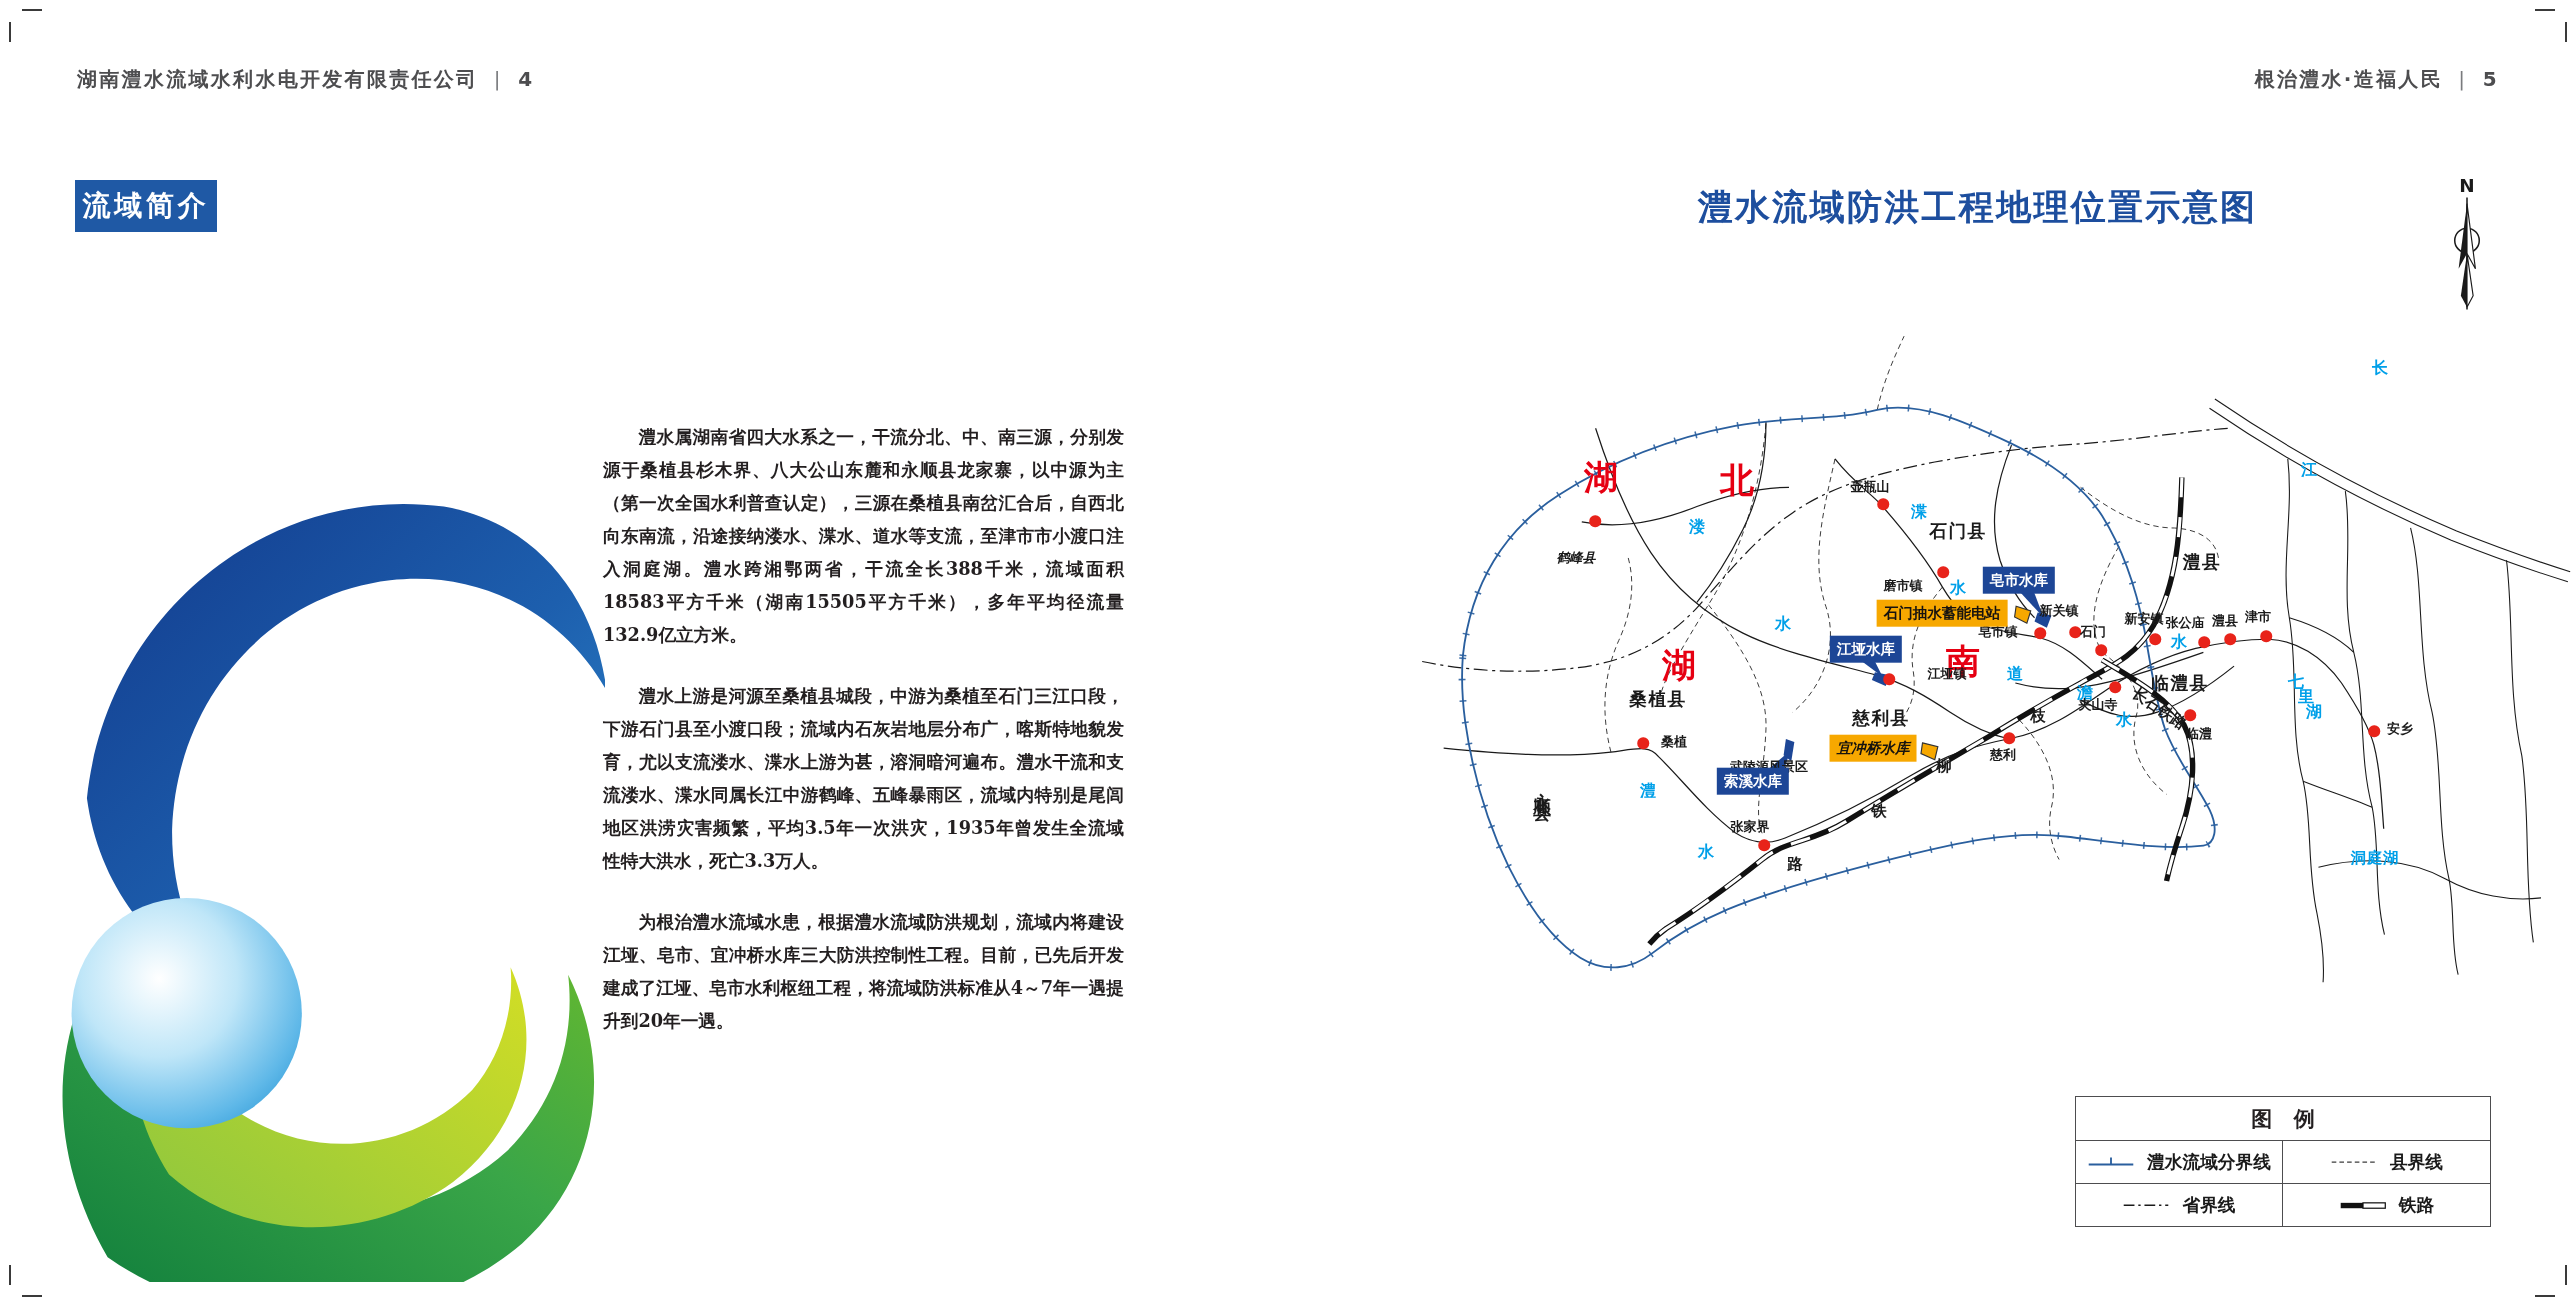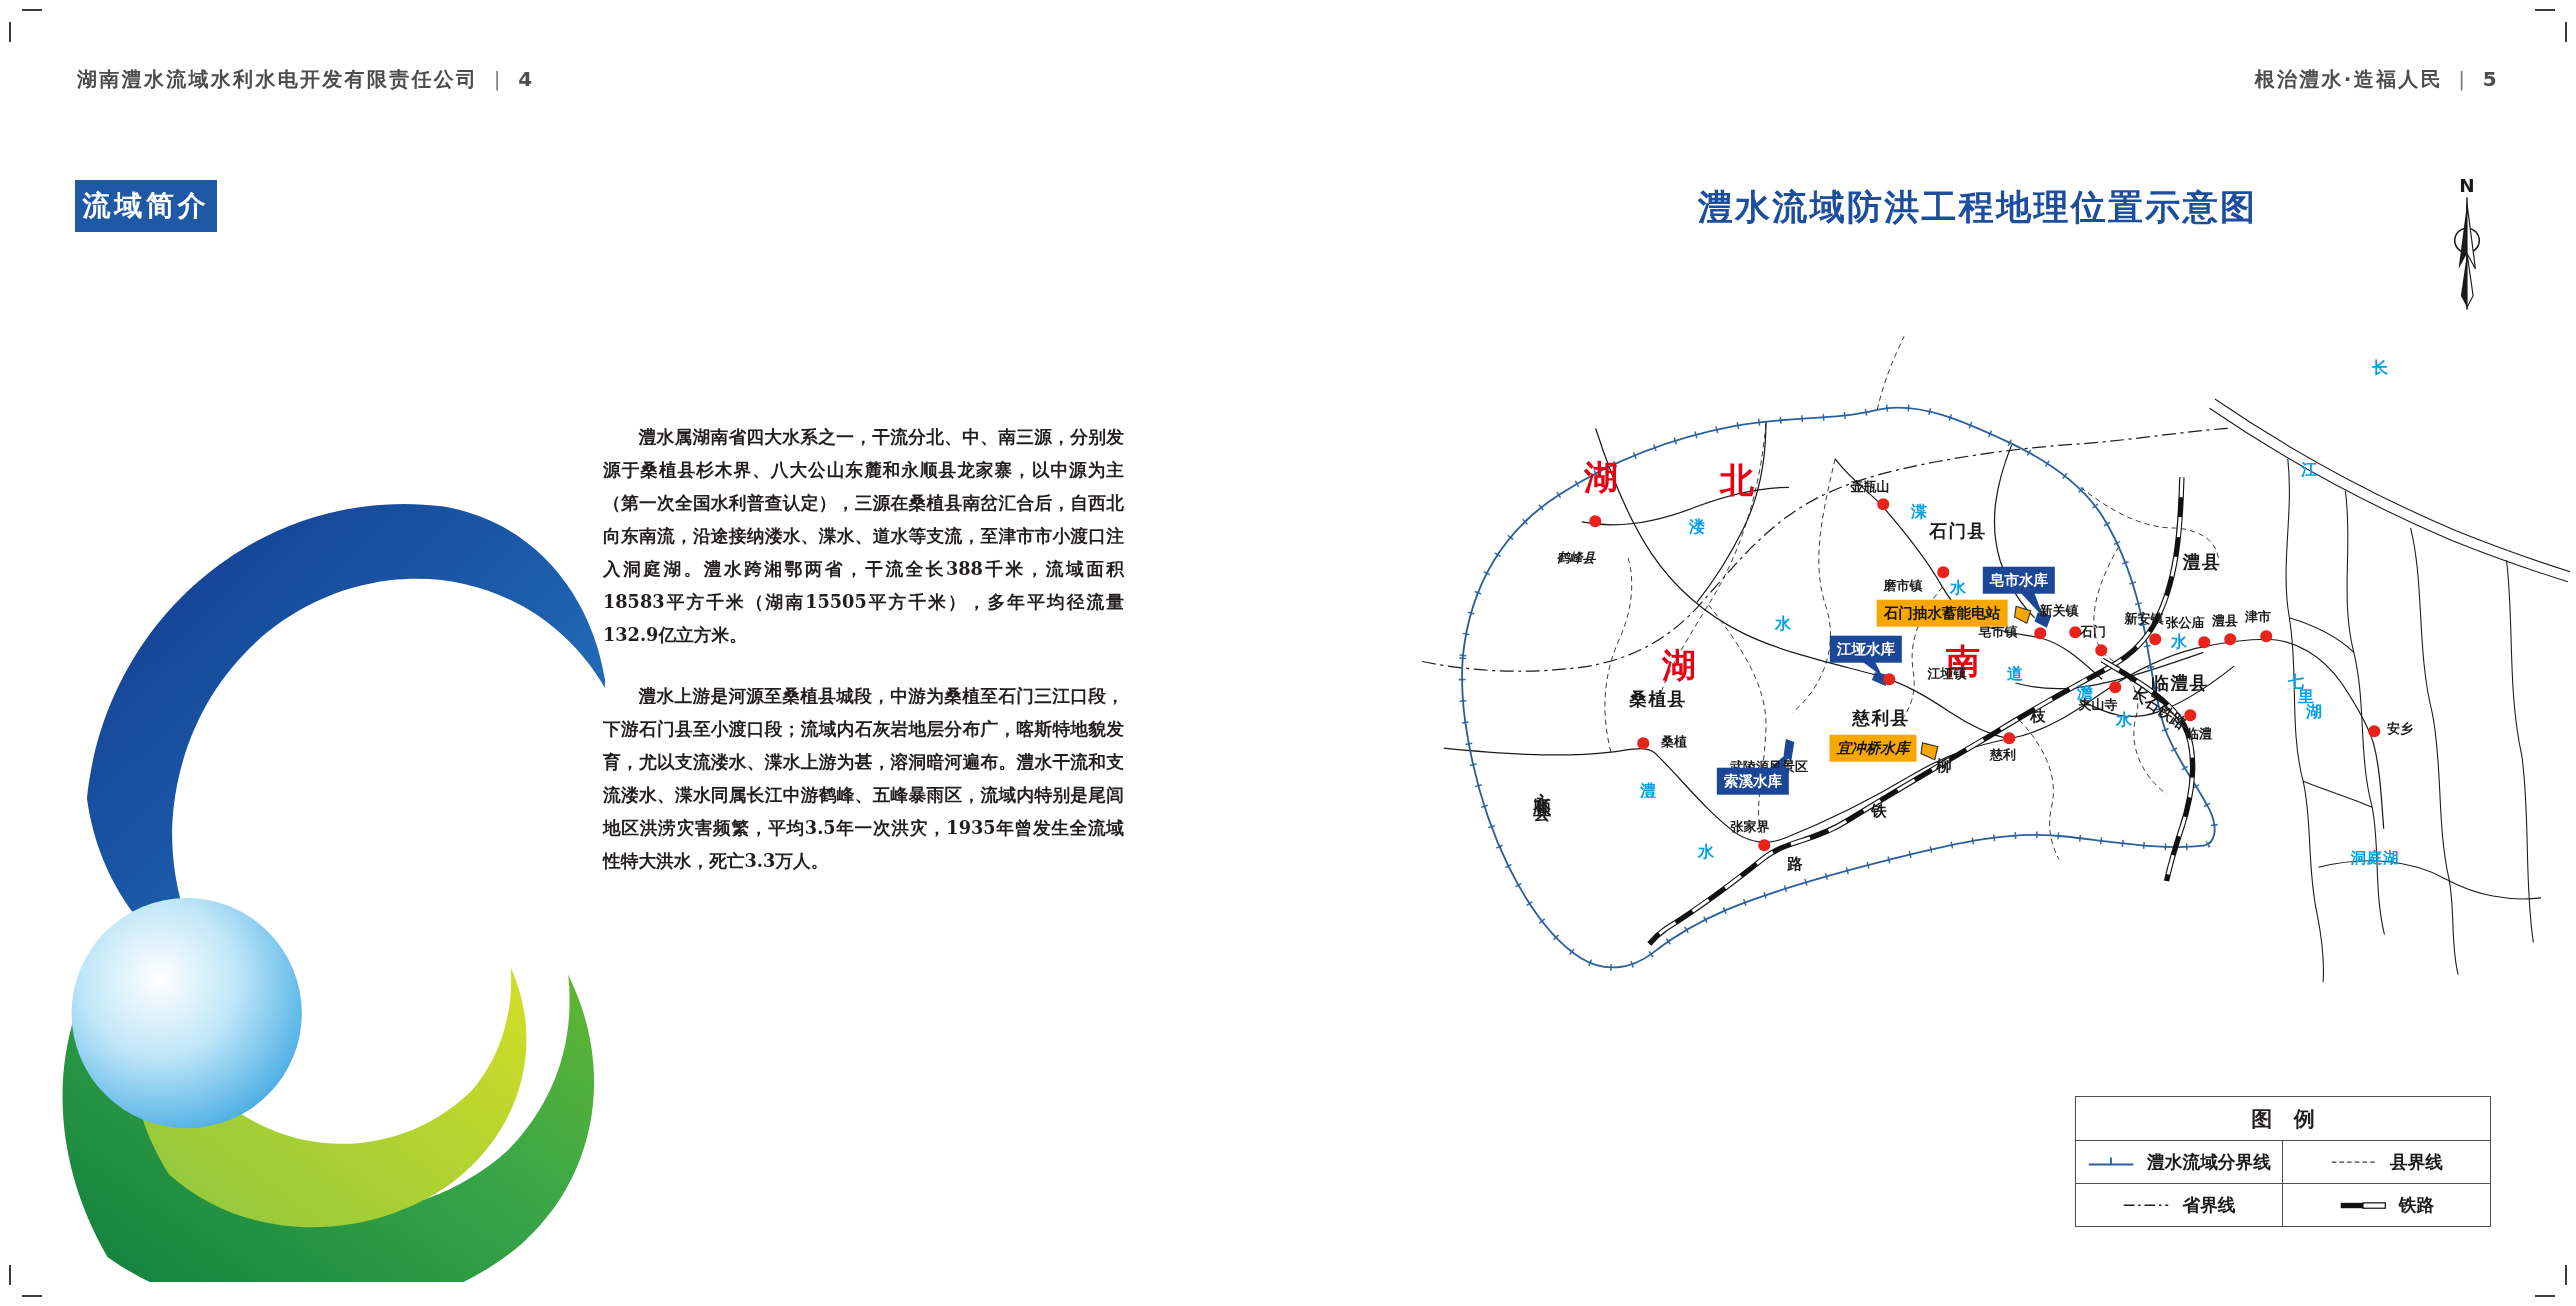--- a/index.html
+++ b/index.html
@@ -119,20 +119,21 @@
            C 522,1220 282,1230 122,1118 Z" fill="url(#gGreen)"></path>
   <path d="M 202,1010 C 132,900 142,780 212,690 C 182,790 212,880 302,935
            C 402,995 522,975 597,900 C 632,860 652,800 647,740 C 692,840 662,950 572,1020
            C 462,1100 302,1100 202,1010 Z" fill="url(#gLime)"></path>
   <circle cx="225" cy="800" r="150" fill="url(#gBall)"></circle>
 </svg>
 
 <div class="body-text">
   <p>澧水属湖南省四大水系之一，干流分北、中、南三源，分别发源于桑植县杉木界、八大公山东麓和永顺县龙家寨，以中源为主（第一次全国水利普查认定），三源在桑植县南岔汇合后，自西北向东南流，沿途接纳溇水、渫水、道水等支流，至津市市小渡口注入洞庭湖。澧水跨湘鄂两省，干流全长388千米，流域面积18583平方千米（湖南15505平方千米），多年平均径流量132.9亿立方米。</p>
   <p>澧水上游是河源至桑植县城段，中游为桑植至石门三江口段，下游石门县至小渡口段；流域内石灰岩地层分布广，喀斯特地貌发育，尤以支流溇水、渫水上游为甚，溶洞暗河遍布。澧水干流和支流溇水、渫水同属长江中游鹤峰、五峰暴雨区，流域内特别是尾闾地区洪涝灾害频繁，平均3.5年一次洪灾，1935年曾发生全流域性特大洪水，死亡3.3万人。</p>
+  <p>为根治澧水流域水患，根据澧水流域防洪规划，流域内将建设江垭、皂市、宜冲桥水库三大防洪控制性工程。目前，已先后开发建成了江垭、皂市水利枢纽工程，将流域防洪标准从4～7年一遇提升到20年一遇。</p>
 </div>
 
 <div class="header-right">
   <span>根治澧水·造福人民</span><span class="hdr-sep">|</span><span>5</span>
 </div>
 
 <div class="map-title">澧水流域防洪工程地理位置示意图</div>
 
 <div class="compass">
   <div class="n">N</div>

